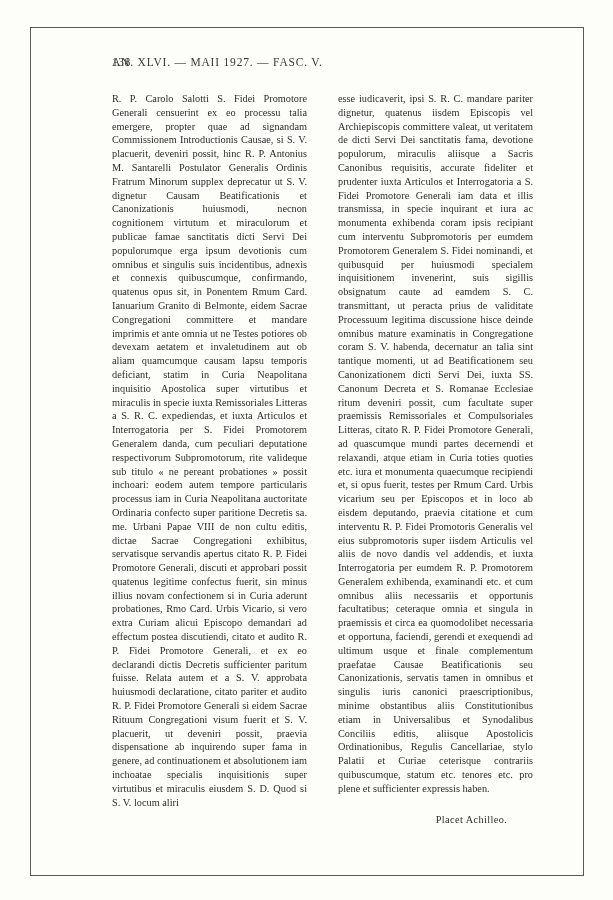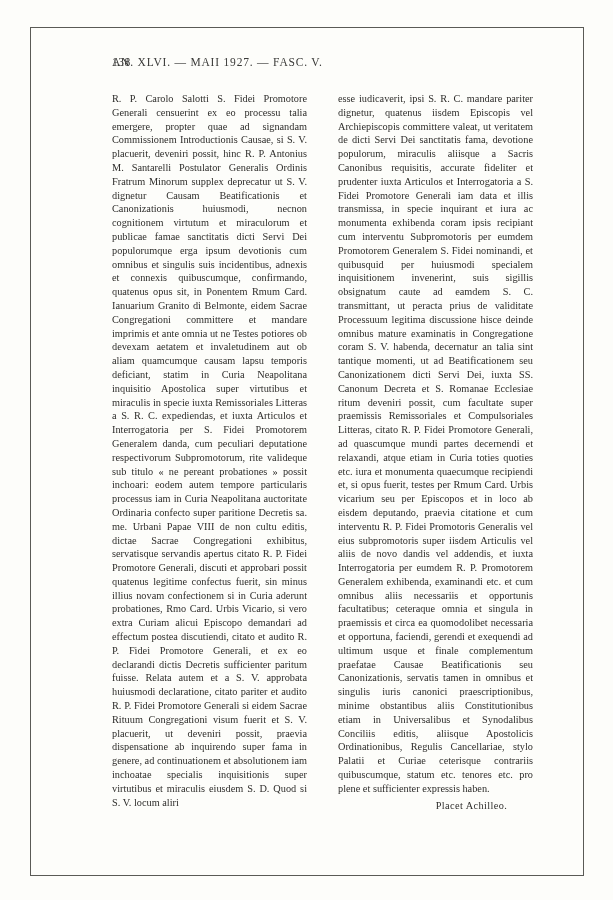--- a/index.html
+++ b/index.html
@@ -59,21 +59,21 @@
   .col {
     width: 204px;
     font-size: 10.3px;
     line-height: 13.8px;
     text-align: justify;
     text-justify: inter-word;
     hyphens: none;
     color: #2e2d2b;
   }
   .signature {
-    margin-top: 3px;
+    margin-top: 17px;
     text-align: center;
     padding-left: 72px;
     font-size: 10.3px;
     line-height: 13.8px;
     letter-spacing: 0.4px;
     color: #2e2d2b;
   }
 </style>
 </head>
 <body>

